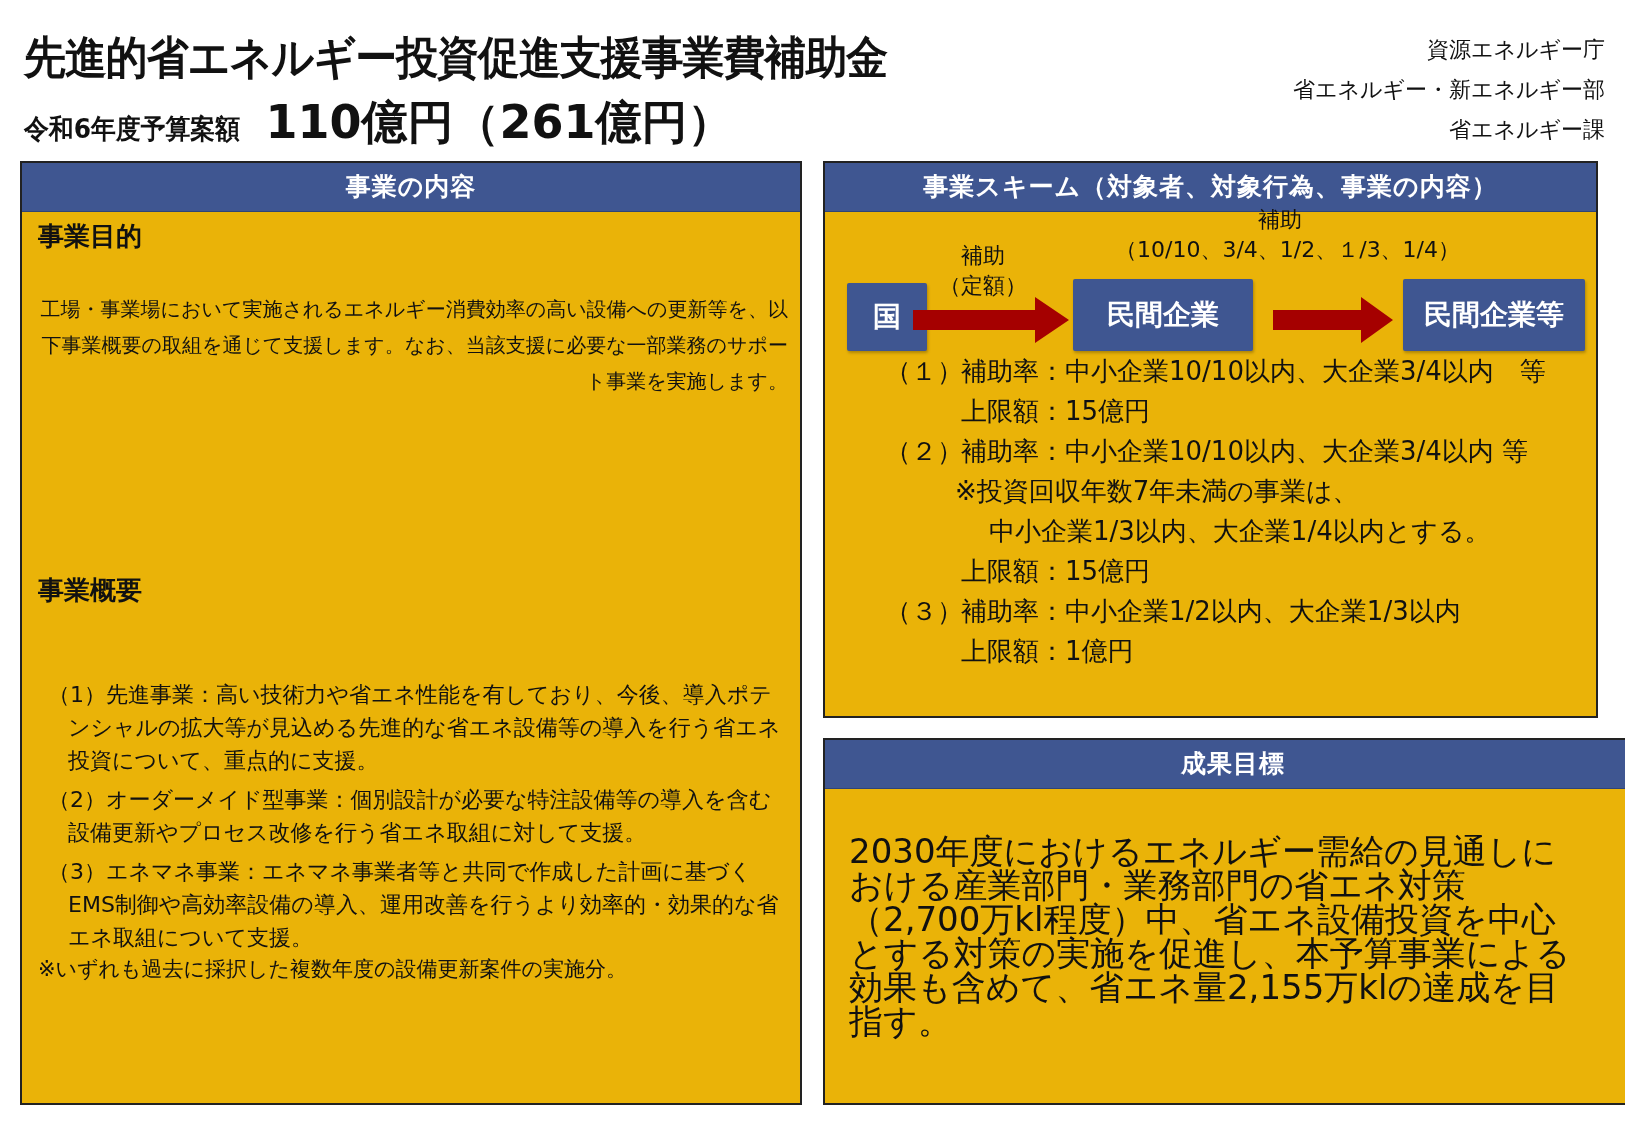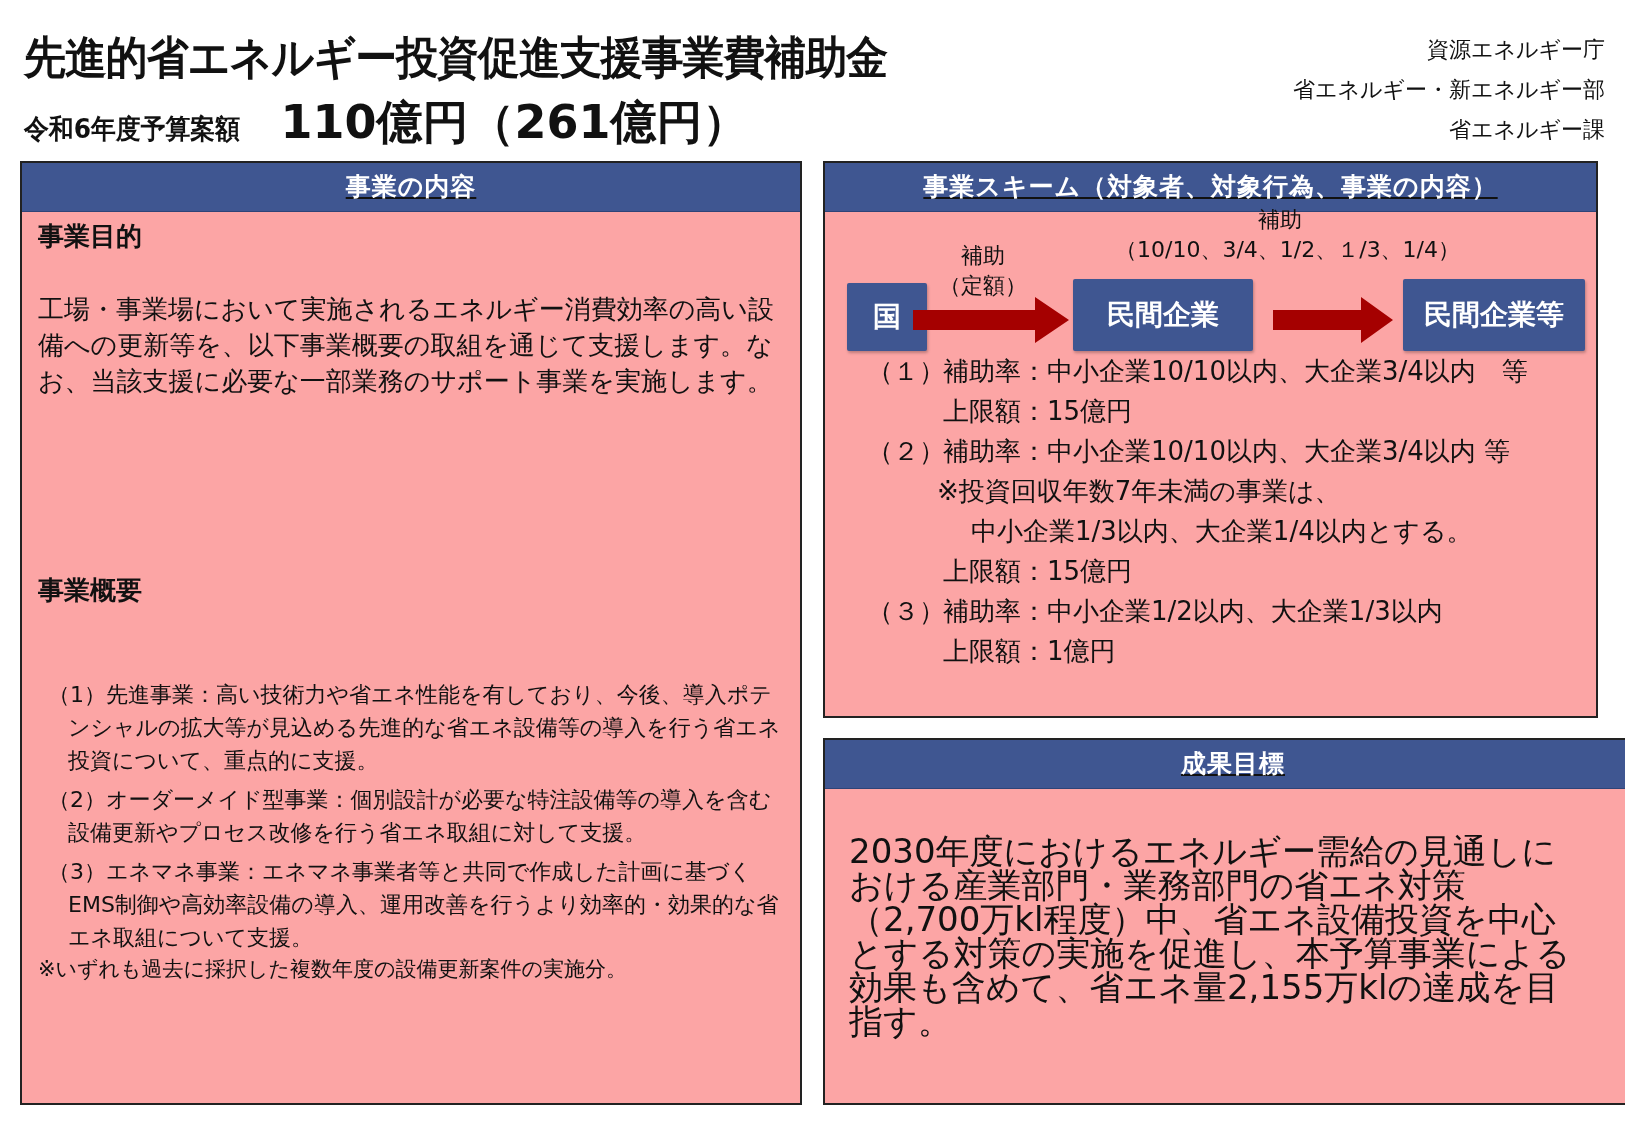--- a/index.html
+++ b/index.html
@@ -7,47 +7,47 @@
     width: 1625px; height: 1125px; position: relative; overflow: hidden;
     font-family: "DejaVu Sans", "Liberation Sans", sans-serif; color: #111;
   }
   .abs { position: absolute; }
   .title {
     left: 24px; top: 28px; font-size: 45px; font-weight: bold; letter-spacing: -1px;
     white-space: nowrap; transform: scaleX(0.93); transform-origin: left top;
   }
   .budget-row { left: 24px; top: 92px; white-space: nowrap; font-weight: bold; }
   .budget-label { font-size: 27px; display: inline-block; transform: scaleX(0.92); transform-origin: left bottom; }
-  .budget-amount { font-size: 46px; margin-left: 16px; display: inline-block; }
+  .budget-amount { font-size: 46px; margin-left: 1px; display: inline-block; }
   .org { right: 20px; top: 30px; text-align: right; font-size: 22px; line-height: 40px; }
   .org div { white-space: nowrap; }
 
-  .panel { border: 2px solid #222; box-sizing: border-box; background: #fca5a5; text-decoration: underline; }
+  .panel { border: 2px solid #222; box-sizing: border-box; background: #eab308; }
   .panel-header {
     background: #3f5691; color: #fff; font-weight: bold; font-size: 25px;
     text-align: center; height: 48px; line-height: 48px; letter-spacing: 1px;
     border-bottom: 1px solid #2f4477;
   }
 
   .left-panel { left: 20px; top: 161px; width: 782px; height: 944px; }
   .sec-head { position: absolute; left: 16px; font-size: 26px; font-weight: bold; }
-  .purpose-text { position: absolute; left: 16px; top: 128px; width: 750px; font-size: 26px; line-height: 36px; }
+  .purpose-text { position: absolute; left: 16px; top: 128px; width: 750px; font-size: 20px; line-height: 36px; text-align: right; }
   .overview-list { position: absolute; left: 26px; top: 515px; width: 740px; font-size: 22px; line-height: 33px; }
   .overview-item { margin-bottom: 6px; padding-left: 20px; text-indent: -20px; }
   .note { position: absolute; left: 16px; top: 792px; font-size: 21px; }
 
   .scheme-panel { left: 823px; top: 161px; width: 775px; height: 557px; }
   .diag-label { position: absolute; font-size: 22px; text-align: center; line-height: 30px; white-space: nowrap; }
   .node {
     position: absolute; background: #3f5691; color: #fff; font-weight: bold; font-size: 28px;
     display: flex; align-items: center; justify-content: center; border-radius: 2px;
     box-shadow: 1px 2px 3px rgba(0,0,0,0.25);
   }
   .arrow { position: absolute; }
-  .rates { position: absolute; left: 42px; top: 188px; font-size: 26px; line-height: 40px; }
+  .rates { position: absolute; left: 60px; top: 188px; font-size: 26px; line-height: 40px; }
   .rate-row { white-space: nowrap; }
   .rate-num { display: inline-block; width: 76px; }
   .indent1 { padding-left: 76px; }
   .indent-note { padding-left: 70px; }
   .indent-note2 { padding-left: 104px; }
 
   .outcome-panel { left: 823px; top: 738px; width: 820px; height: 367px; }
   .outcome-text { position: absolute; left: 24px; top: 94px; width: 730px; font-size: 34px; line-height: 34px; }
 </style>
 </head>

